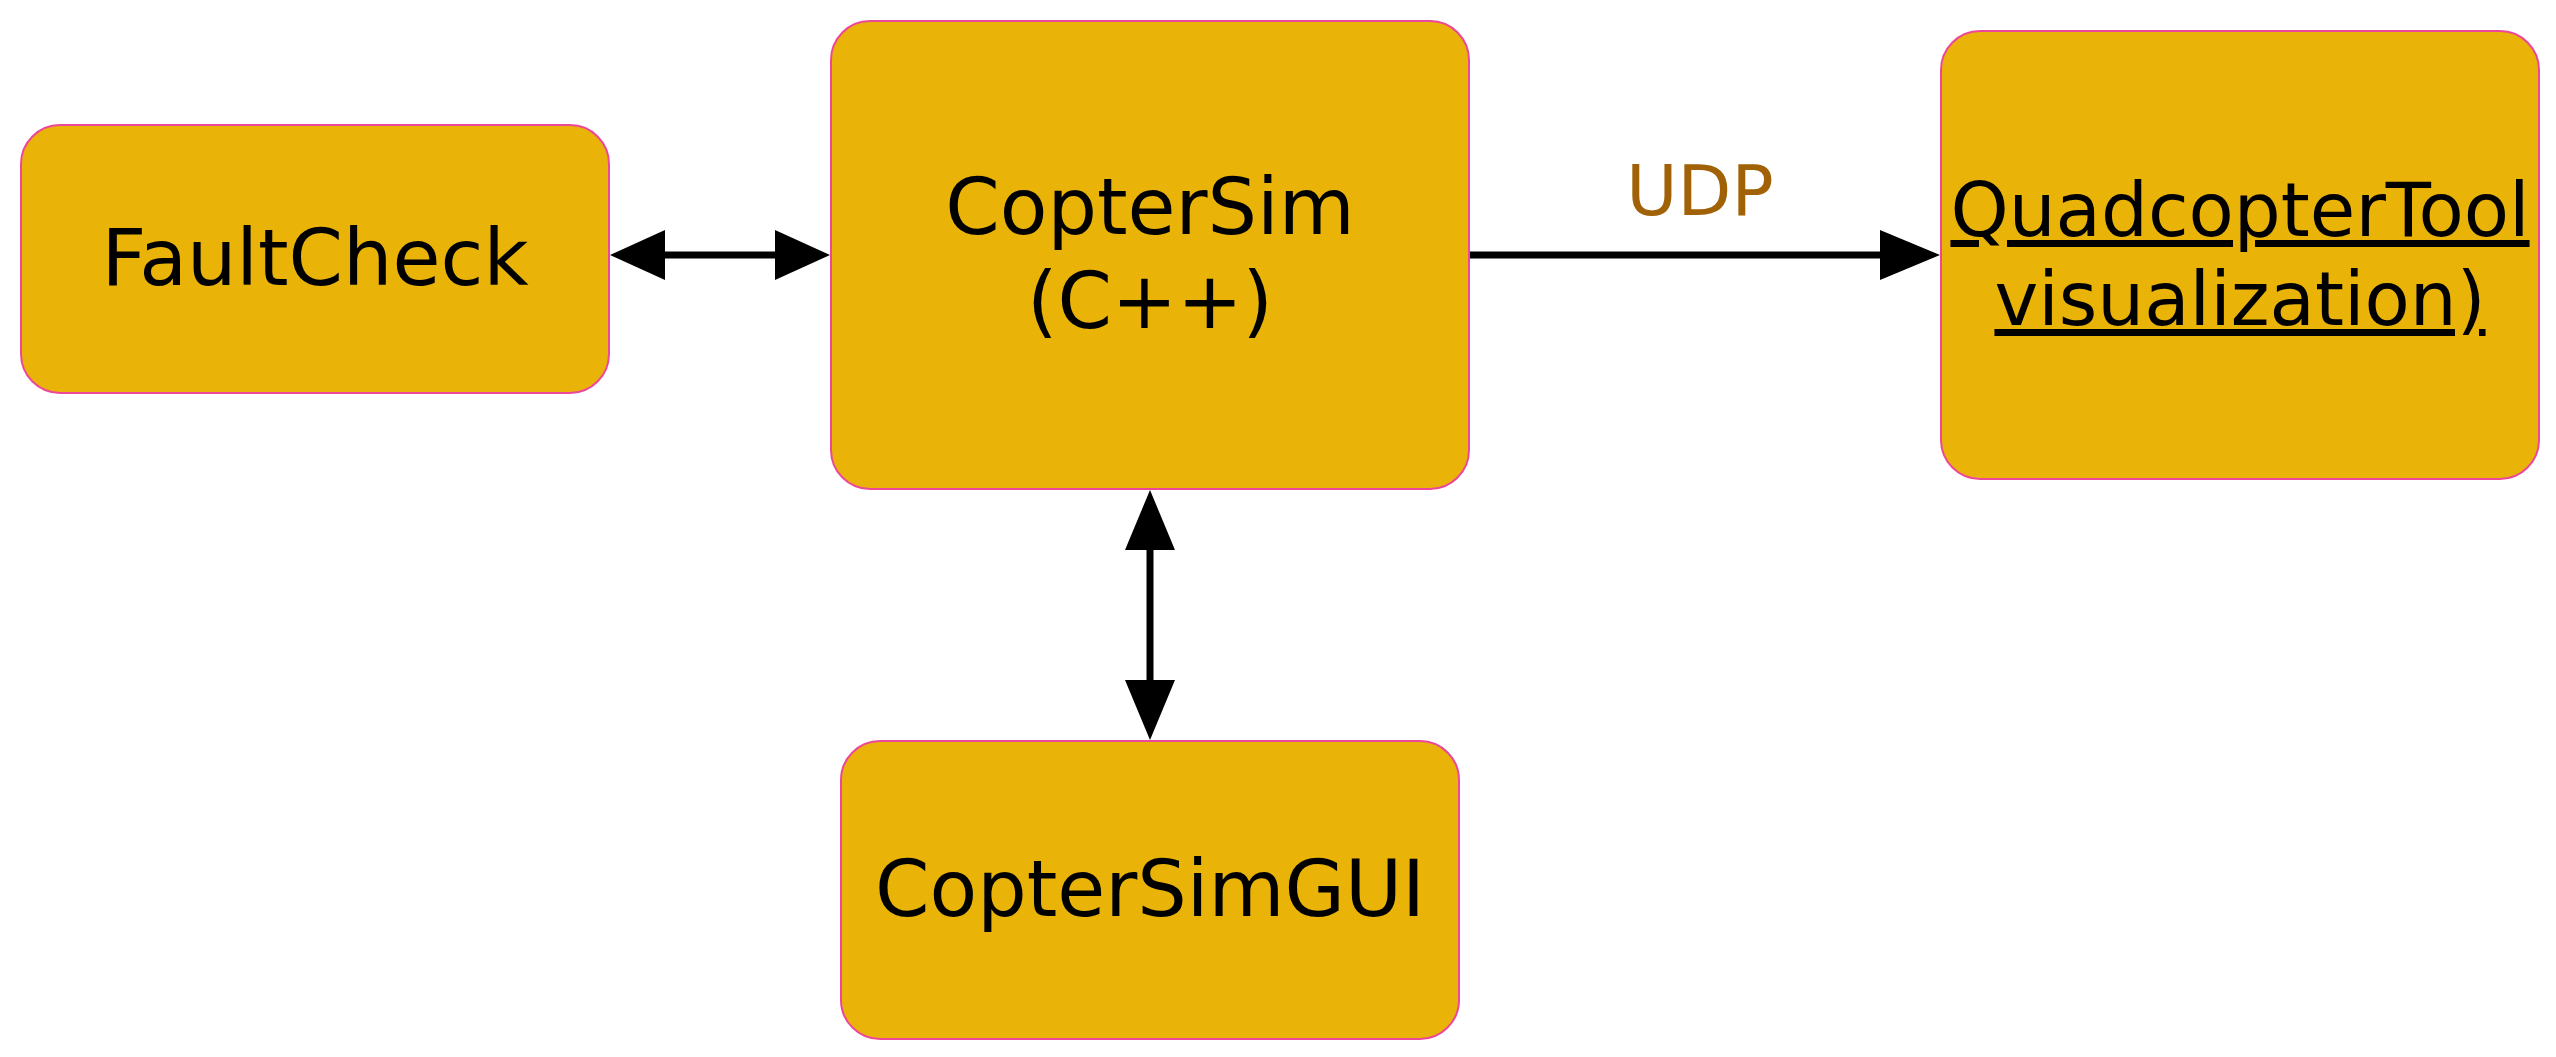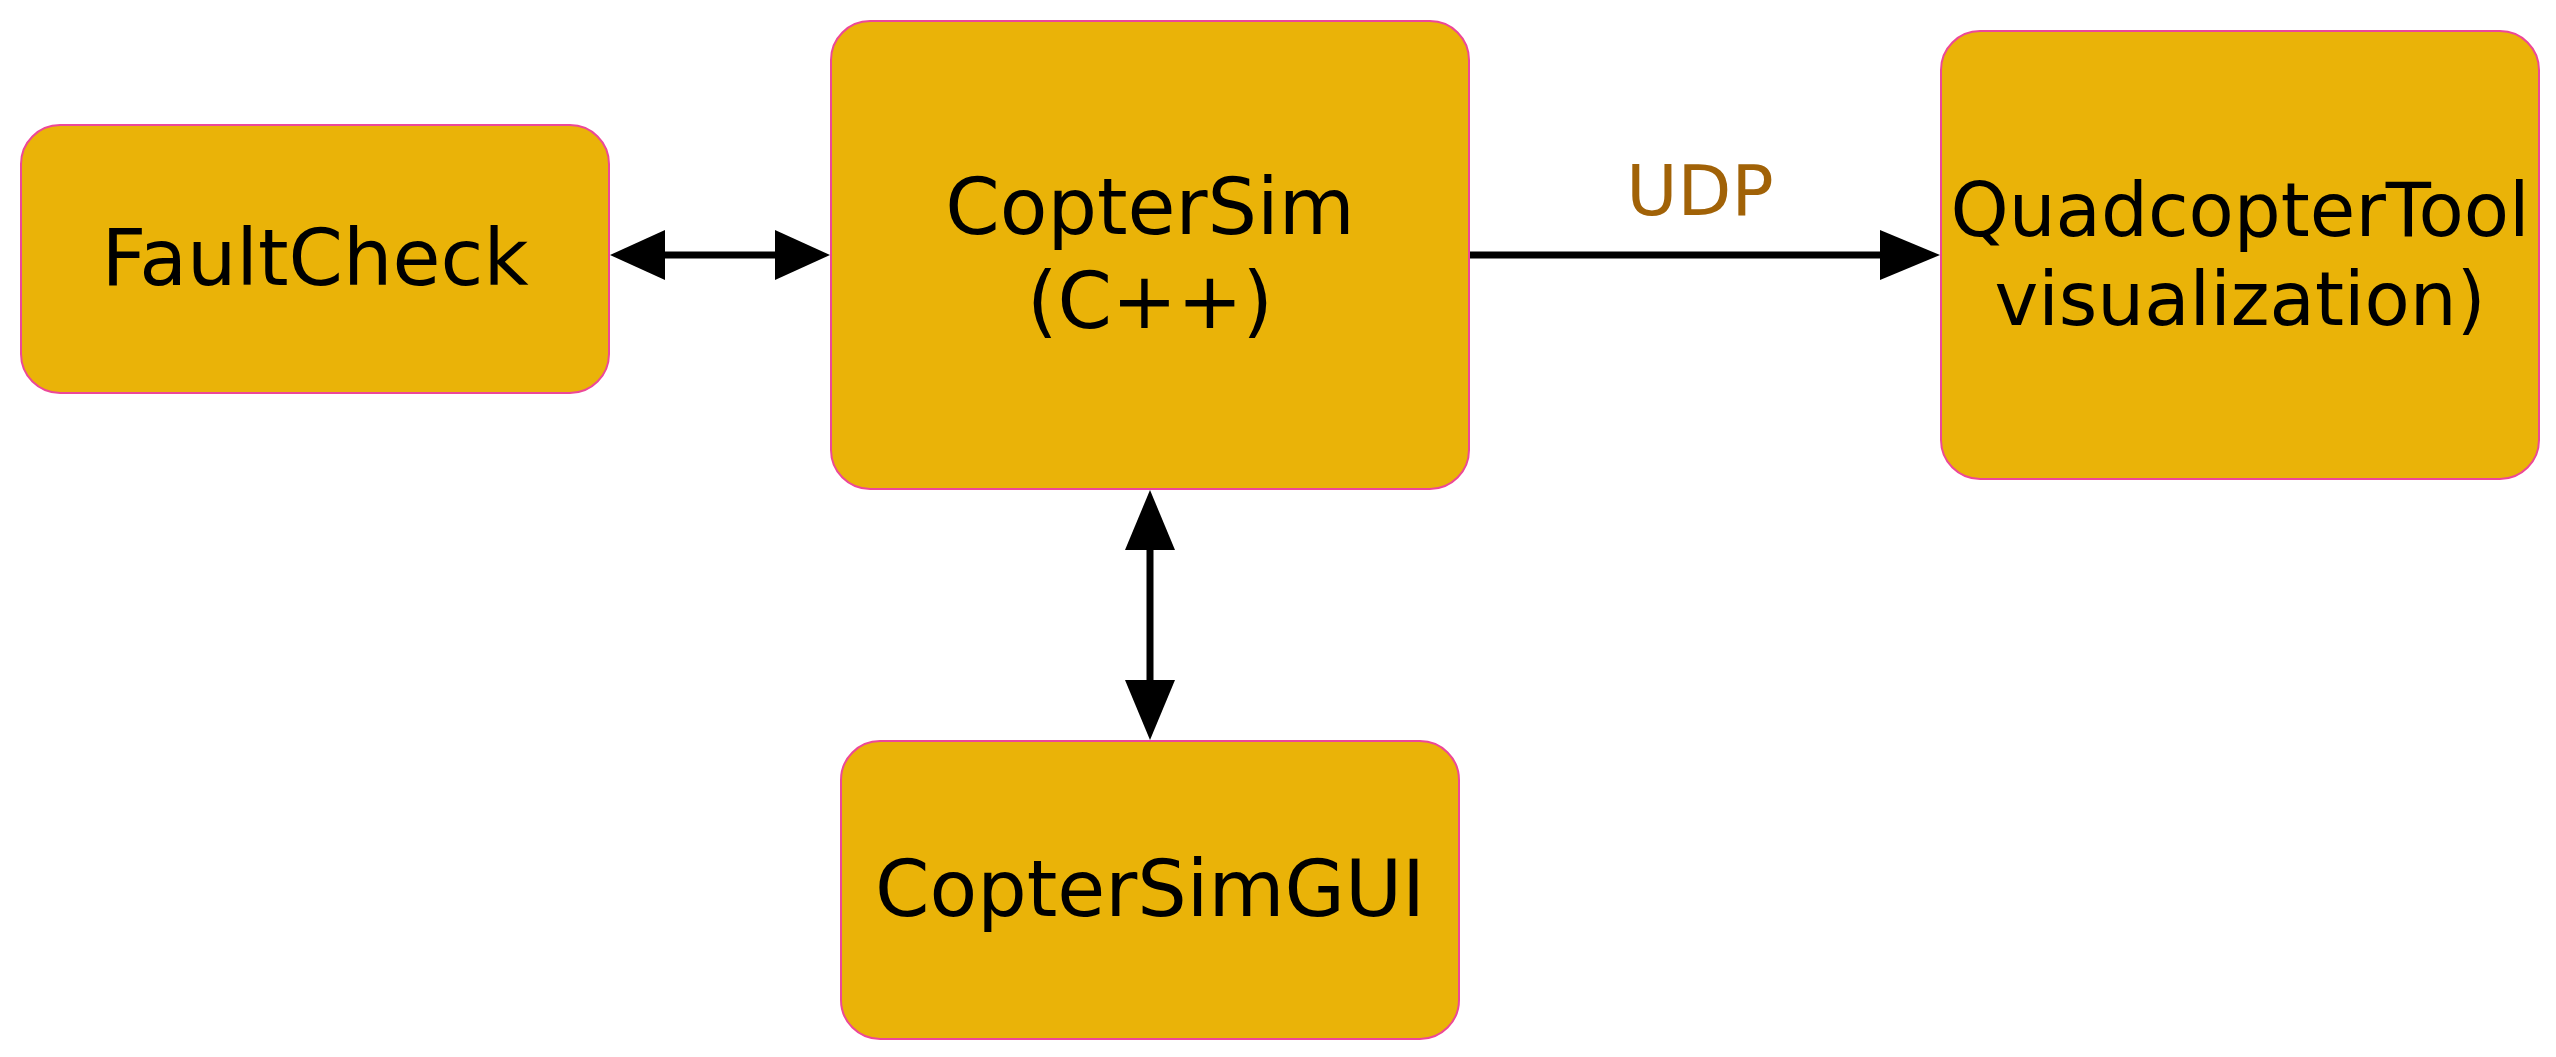--- a/index.html
+++ b/index.html
@@ -37,21 +37,21 @@
     </div>
   </div>
 
   <div class="box" id="box-coptersim" style="left: 830px; top: 20px; width: 640px; height: 470px; font-size: 78px;">
     <div>
       <span>CopterSim</span>
       <span>(C++)</span>
     </div>
   </div>
 
-  <div class="box" id="box-quadcoptertool" style="left: 1940px; top: 30px; width: 600px; height: 450px; font-size: 74px;">
+  <div class="box" id="box-quadcoptertool" style="left: 1940px; top: 30px; width: 600px; height: 450px; font-size: 74px; text-decoration: underline;">
     <div>
       <span>QuadcopterTool</span>
       <span>visualization)</span>
     </div>
   </div>
 
   <div class="box" id="box-coptersimgui" style="left: 840px; top: 740px; width: 620px; height: 300px; font-size: 78px;">
     <div>
       <span>CopterSimGUI</span>
     </div>

